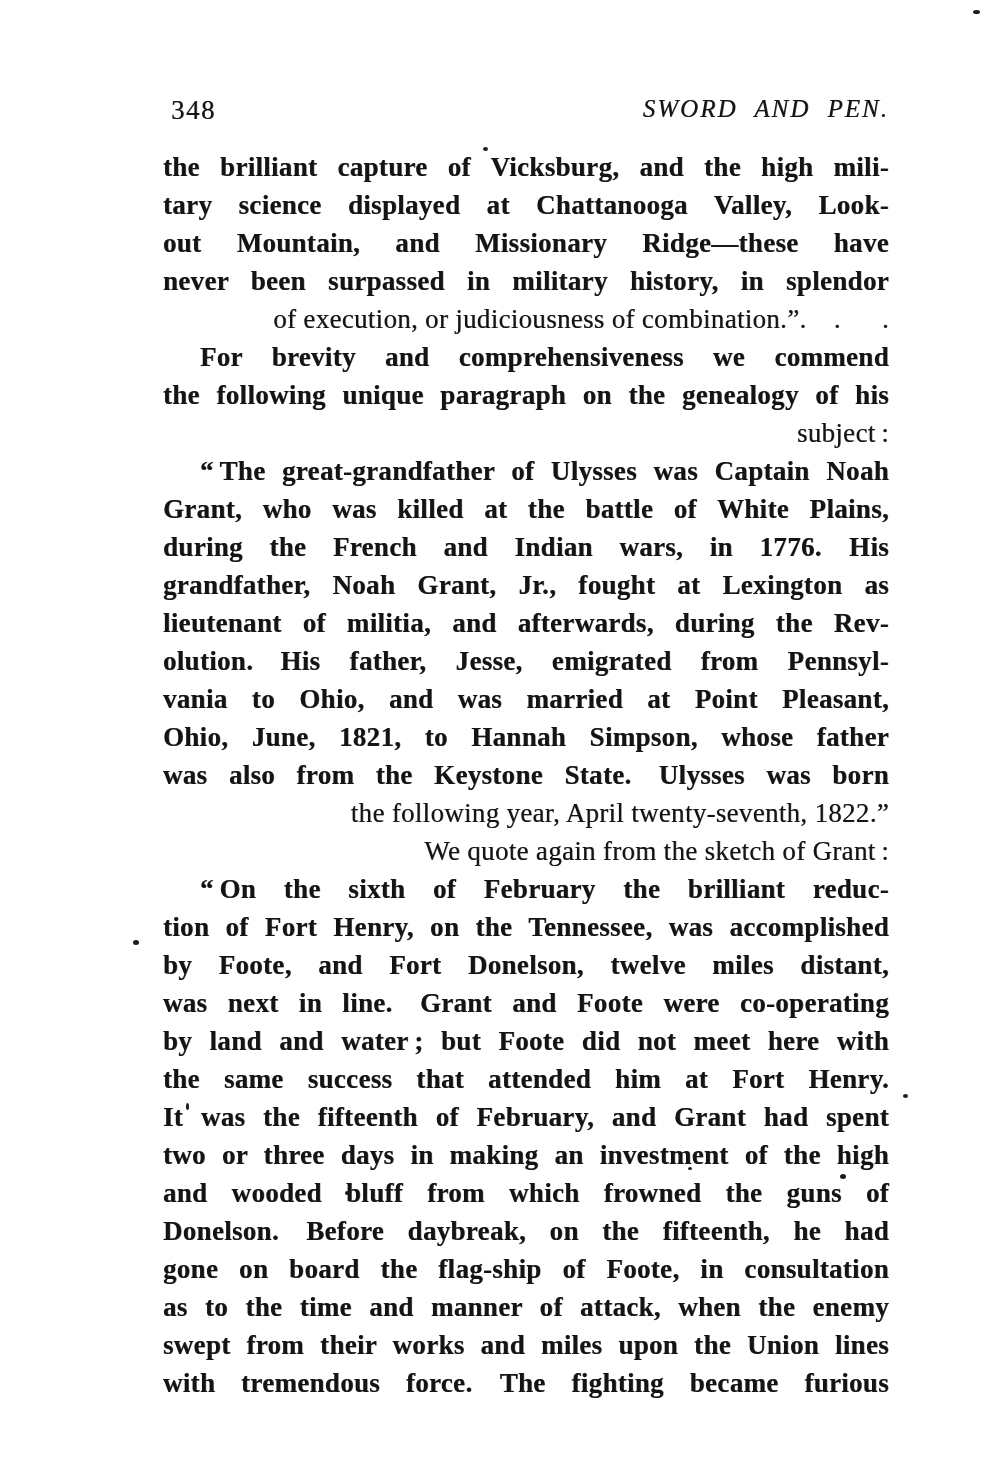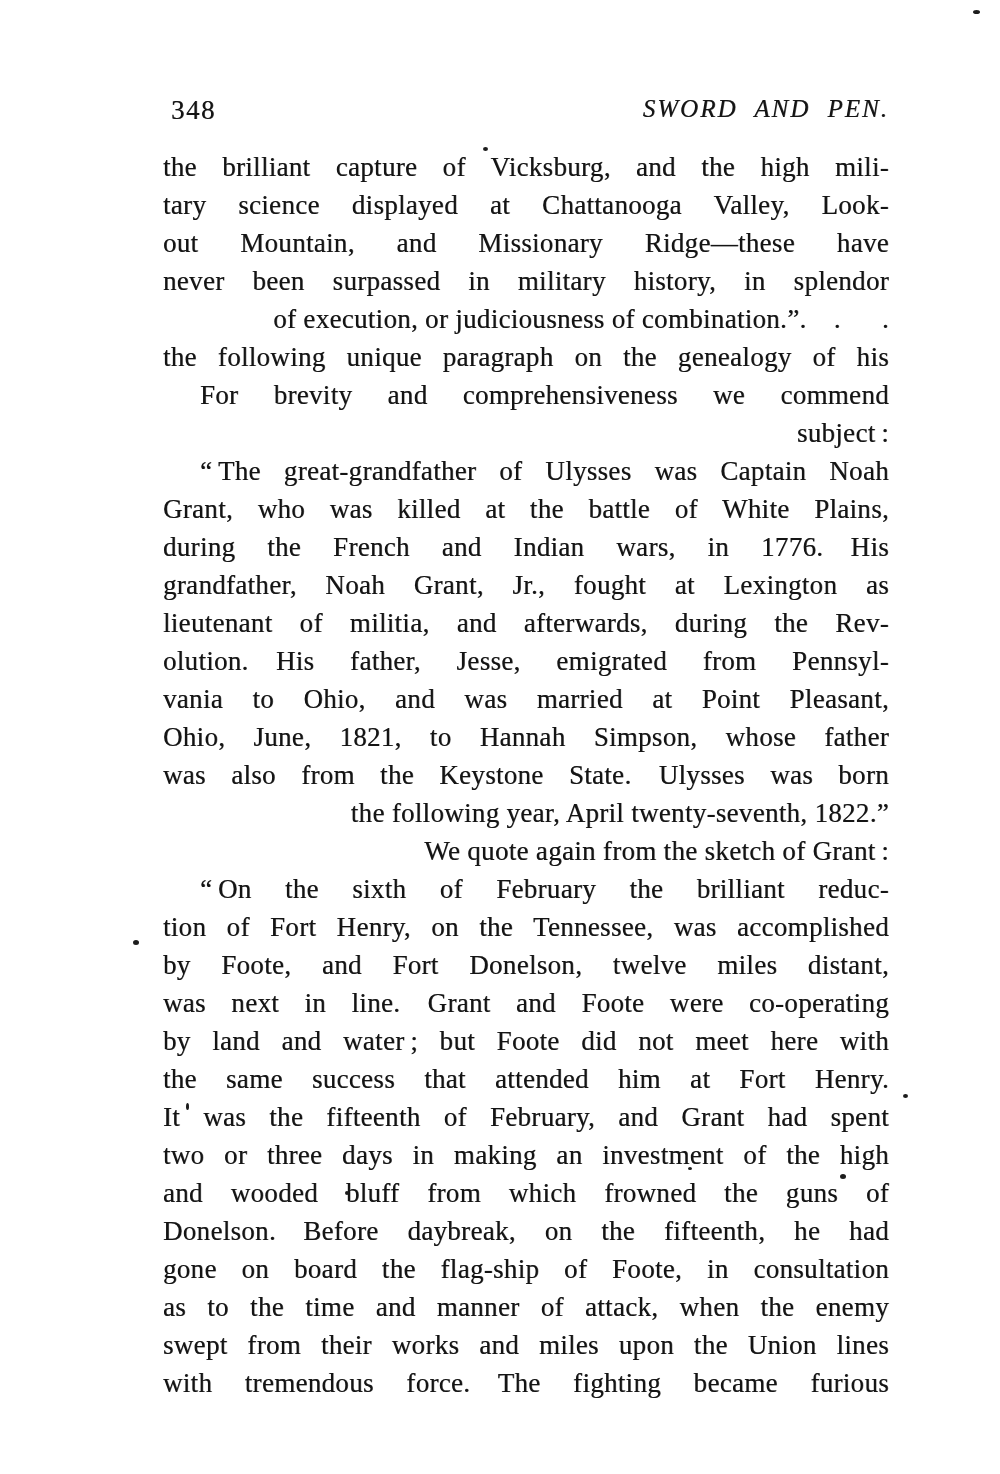--- a/index.html
+++ b/index.html
@@ -53,20 +53,21 @@
     height: 38px;
     line-height: 38px;
     font-size: 27px;
     letter-spacing: 0.3px;
     text-align: right;
     text-shadow: 0.5px 0.3px 0 rgba(15,15,15,0.55);
   }
   .line.j {
     text-align: justify;
     text-align-last: justify;
+    font-weight: bold;
   }
   .line.i {
     text-indent: 37px;
   }
   .speck {
     position: absolute;
     background: #1c1c1c;
     border-radius: 50%;
   }
 </style>
@@ -78,22 +79,22 @@
     <span class="pagenum">348</span>
     <span class="running-title">SWORD AND PEN.</span>
   </div>
 
   <div class="textblock" id="textblock">
       <div class="line j">the brilliant capture of Vicksburg, and the high mili-</div>
       <div class="line j">tary science displayed at Chattanooga Valley, Look-</div>
       <div class="line j">out Mountain, and Missionary Ridge—these have</div>
       <div class="line j">never been surpassed in military history, in splendor</div>
       <div class="line">of execution, or judiciousness of combination.”. .  .</div>
+      <div class="line j i">For brevity and comprehensiveness we commend</div>
       <div class="line j">the following unique paragraph on the genealogy of his</div>
-      <div class="line j i">For brevity and comprehensiveness we commend</div>
       <div class="line">subject :</div>
       <div class="line j i">“ The great-grandfather of Ulysses was Captain Noah</div>
       <div class="line j">Grant, who was killed at the battle of White Plains,</div>
       <div class="line j">during the French and Indian wars, in 1776. His</div>
       <div class="line j">grandfather, Noah Grant, Jr., fought at Lexington as</div>
       <div class="line j">lieutenant of militia, and afterwards, during the Rev-</div>
       <div class="line j">olution. His father, Jesse, emigrated from Pennsyl-</div>
       <div class="line j">vania to Ohio, and was married at Point Pleasant,</div>
       <div class="line j">Ohio, June, 1821, to Hannah Simpson, whose father</div>
       <div class="line j">was also from the Keystone State. Ulysses was born</div>

